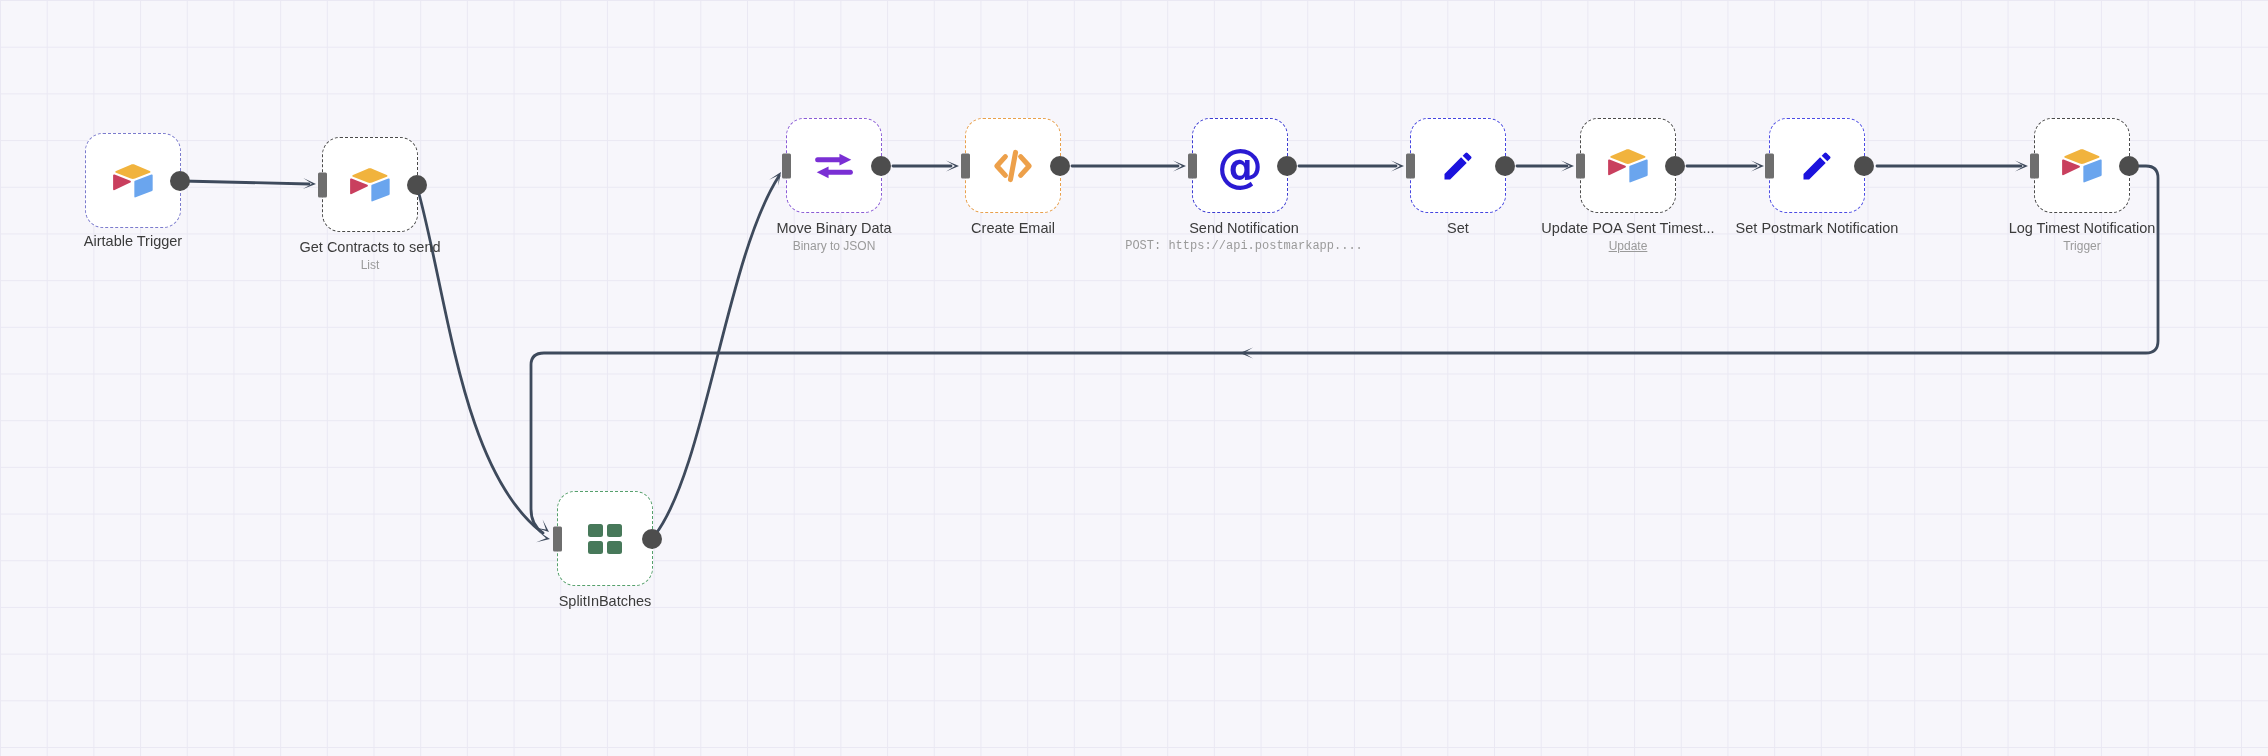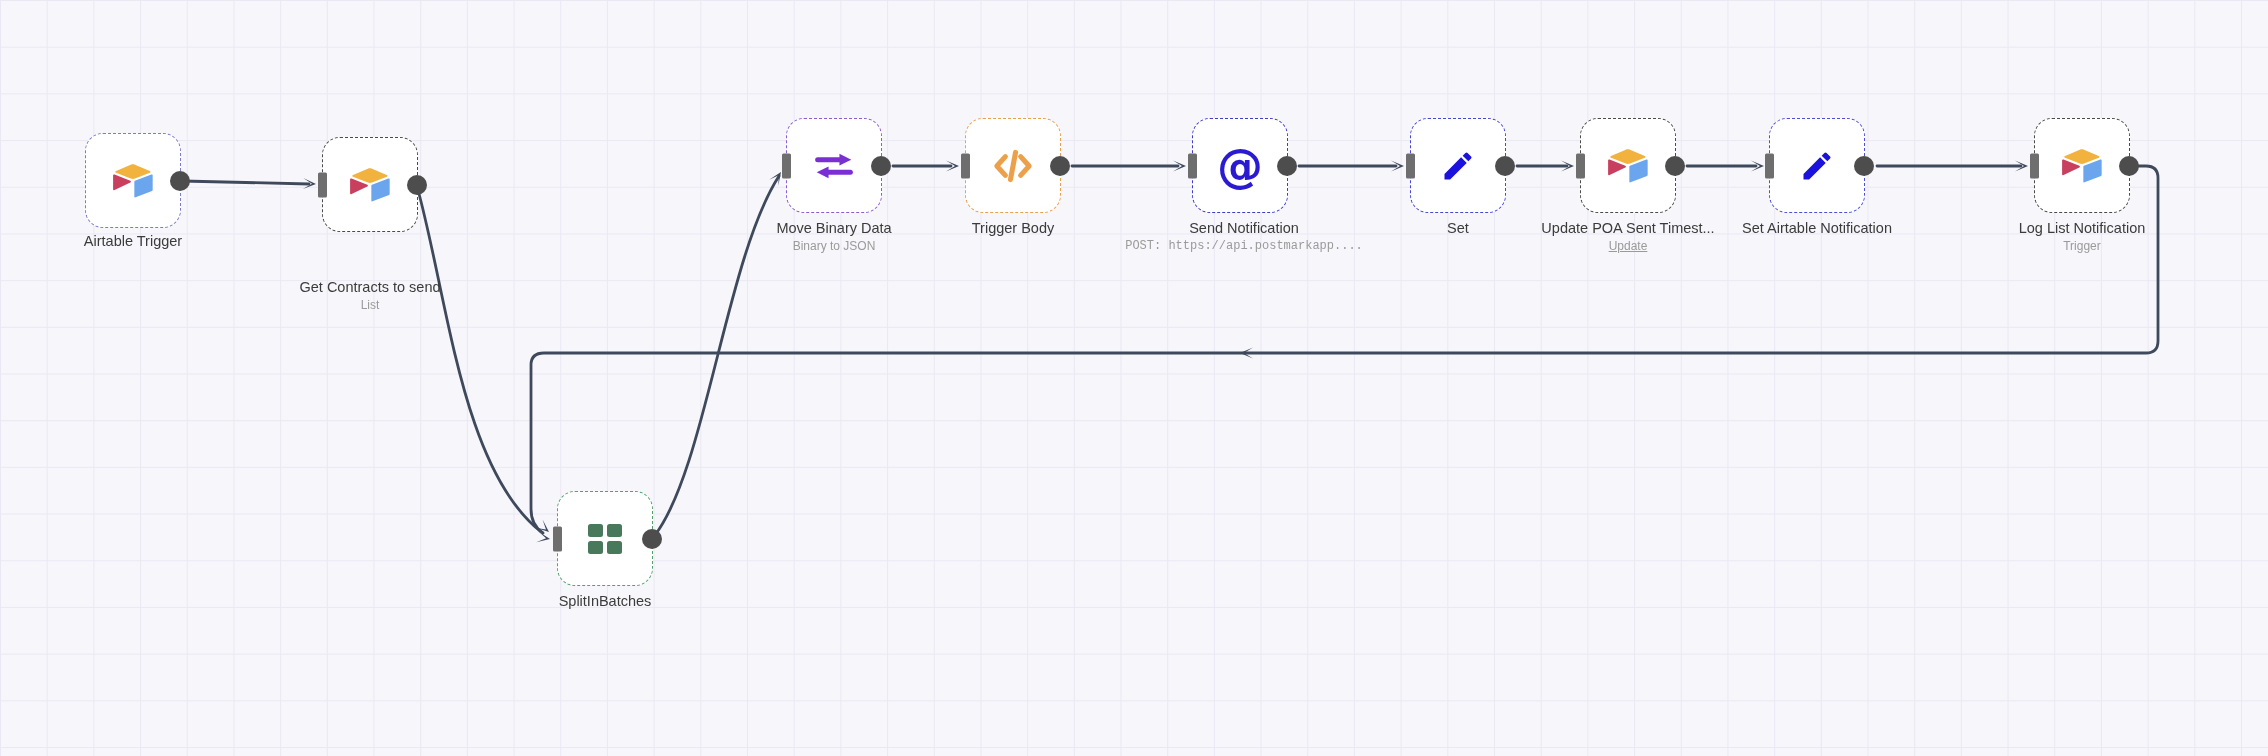--- a/index.html
+++ b/index.html
@@ -59,21 +59,21 @@
       <div class="icon-wrap">
         <svg width="46" height="38" viewBox="0 0 200 170">
           <path fill="#f1b33d" d="M90 12 C96 9.5 103 9.5 109 12 L175 40 C179 41.5 179 46.4 175 47.9 L109 74.1 C103 76.4 96 76.4 90 74.1 L24 47.9 C20 46.4 20 41.5 24 40 Z"></path>
           <path fill="#6aa5ee" d="M106 88.5 C106 86.6 107.2 85 108.8 84.3 L182 56 C185 54.6 188 56.7 188 59.8 L188 125.4 C188 127.2 186.9 128.9 185.2 129.5 L111.4 158.2 C108.5 159.3 106 157.2 106 154.1 Z"></path>
           <path fill="#c93f5e" d="M17.5 56 L88 83.8 C91.3 85.2 91.6 90.2 88 91.8 L17.7 125.7 C14.8 127.1 11 125 11 121.7 L11 60.1 C11 57 14.5 54.8 17.5 56 Z"></path>
         </svg>
       </div>
       <div class="port-in" style="background: rgb(110, 110, 110);"></div>
       <div class="port-out" style="background: rgb(77, 77, 77);"></div>
     </div>
-    <div class="node-label" style="left: 370px; top: 238px; color: rgb(59, 59, 59); margin-top: 40px;">
+    <div class="node-label" style="left: 370px; top: 238px; color: rgb(59, 59, 59);">
       <div>Get Contracts to send</div>
       <div class="node-sublabel" style="color: rgb(154, 154, 154);">List</div>
     </div>
     <div class="node" style="left: 557px; top: 491px; width: 96px; height: 95px; background: rgb(255, 255, 255); border-color: rgb(85, 160, 107);">
       <div class="icon-wrap">
         <svg width="34" height="30" viewBox="0 0 34 30" fill="#47795a">
           <rect x="0" y="0" width="15" height="13" rx="2.5"></rect>
           <rect x="19" y="0" width="15" height="13" rx="2.5"></rect>
           <rect x="0" y="17" width="15" height="13" rx="2.5"></rect>
           <rect x="19" y="17" width="15" height="13" rx="2.5"></rect>
@@ -106,21 +106,21 @@
         <svg width="42" height="34" viewBox="0 0 48 40" fill="none" stroke="#eda04a" stroke-width="6" stroke-linecap="round" stroke-linejoin="round">
           <path d="M15 9 L5 20 L15 31"></path>
           <path d="M33 9 L43 20 L33 31"></path>
           <path d="M27 4 L21 36"></path>
         </svg>
       </div>
       <div class="port-in" style="background: rgb(110, 110, 110);"></div>
       <div class="port-out" style="background: rgb(77, 77, 77);"></div>
     </div>
     <div class="node-label" style="left: 1013px; top: 219px; color: rgb(59, 59, 59);">
-      <div>Trigger Body</div>
+      <div>Create Email</div>
     </div>
     <div class="node" style="left: 1192px; top: 118px; width: 96px; height: 95px; background: rgb(255, 255, 255); border-color: rgb(60, 60, 210);">
       <div class="icon-wrap">
         <div style="font-family:'DejaVu Sans',sans-serif;font-weight:bold;font-size:46px;line-height:1;color:#2a1ad2">@</div>
       </div>
       <div class="port-in" style="background: rgb(110, 110, 110);"></div>
       <div class="port-out" style="background: rgb(77, 77, 77);"></div>
     </div>
     <div class="node-label" style="left: 1244px; top: 219px; color: rgb(59, 59, 59);">
       <div>Send Notification</div>
@@ -156,30 +156,30 @@
     <div class="node" style="left: 1769px; top: 118px; width: 96px; height: 95px; background: rgb(255, 255, 255); border-color: rgb(76, 76, 228);">
       <div class="icon-wrap">
         <svg width="36" height="36" viewBox="0 0 24 24" fill="#1b12dd">
           <path d="M3 17.25V21h3.75L17.81 9.94l-3.75-3.75L3 17.25zM20.71 7.04c.39-.39.39-1.02 0-1.41l-2.34-2.34a1 1 0 0 0-1.41 0l-1.83 1.83 3.75 3.75 1.87-1.83z"></path>
         </svg>
       </div>
       <div class="port-in" style="background: rgb(110, 110, 110);"></div>
       <div class="port-out" style="background: rgb(77, 77, 77);"></div>
     </div>
     <div class="node-label" style="left: 1817px; top: 219px; color: rgb(59, 59, 59);">
-      <div>Set Airtable Notification</div>
+      <div>Set Postmark Notification</div>
     </div>
     <div class="node" style="left: 2034px; top: 118px; width: 96px; height: 95px; background: rgb(255, 255, 255); border-color: rgb(74, 74, 74);">
       <div class="icon-wrap">
         <svg width="46" height="38" viewBox="0 0 200 170">
           <path fill="#f1b33d" d="M90 12 C96 9.5 103 9.5 109 12 L175 40 C179 41.5 179 46.4 175 47.9 L109 74.1 C103 76.4 96 76.4 90 74.1 L24 47.9 C20 46.4 20 41.5 24 40 Z"></path>
           <path fill="#6aa5ee" d="M106 88.5 C106 86.6 107.2 85 108.8 84.3 L182 56 C185 54.6 188 56.7 188 59.8 L188 125.4 C188 127.2 186.9 128.9 185.2 129.5 L111.4 158.2 C108.5 159.3 106 157.2 106 154.1 Z"></path>
           <path fill="#c93f5e" d="M17.5 56 L88 83.8 C91.3 85.2 91.6 90.2 88 91.8 L17.7 125.7 C14.8 127.1 11 125 11 121.7 L11 60.1 C11 57 14.5 54.8 17.5 56 Z"></path>
         </svg>
       </div>
       <div class="port-in" style="background: rgb(110, 110, 110);"></div>
       <div class="port-out" style="background: rgb(77, 77, 77);"></div>
     </div>
     <div class="node-label" style="left: 2082px; top: 219px; color: rgb(59, 59, 59);">
-      <div>Log List Notification</div>
+      <div>Log Timest Notification</div>
       <div class="node-sublabel" style="color: rgb(154, 154, 154);">Trigger</div>
     </div>
   </div>
 
 </body></html>

